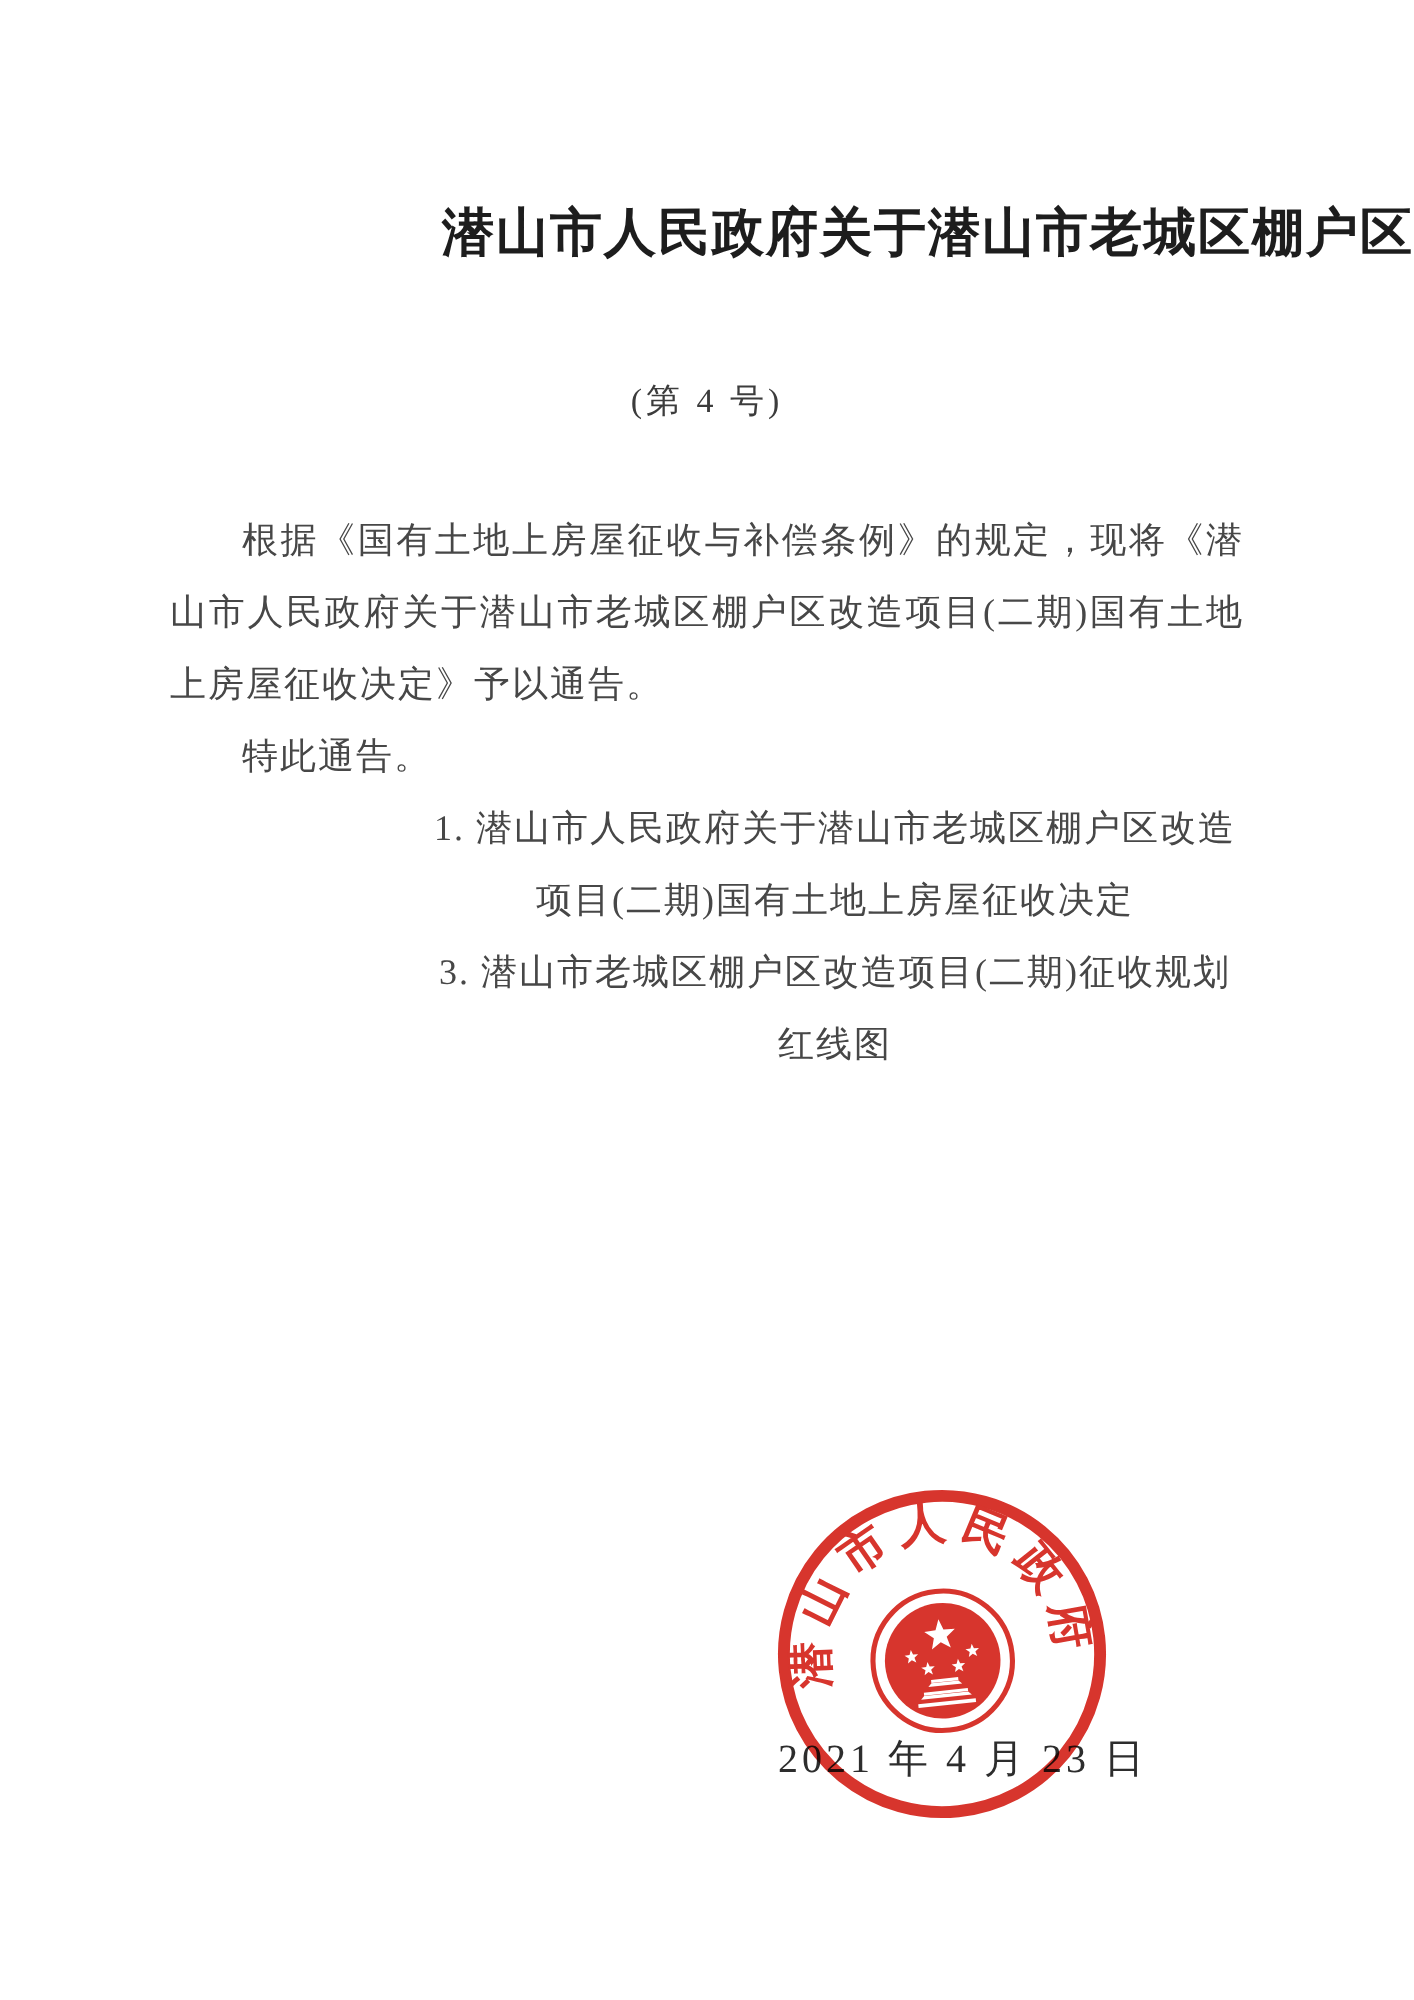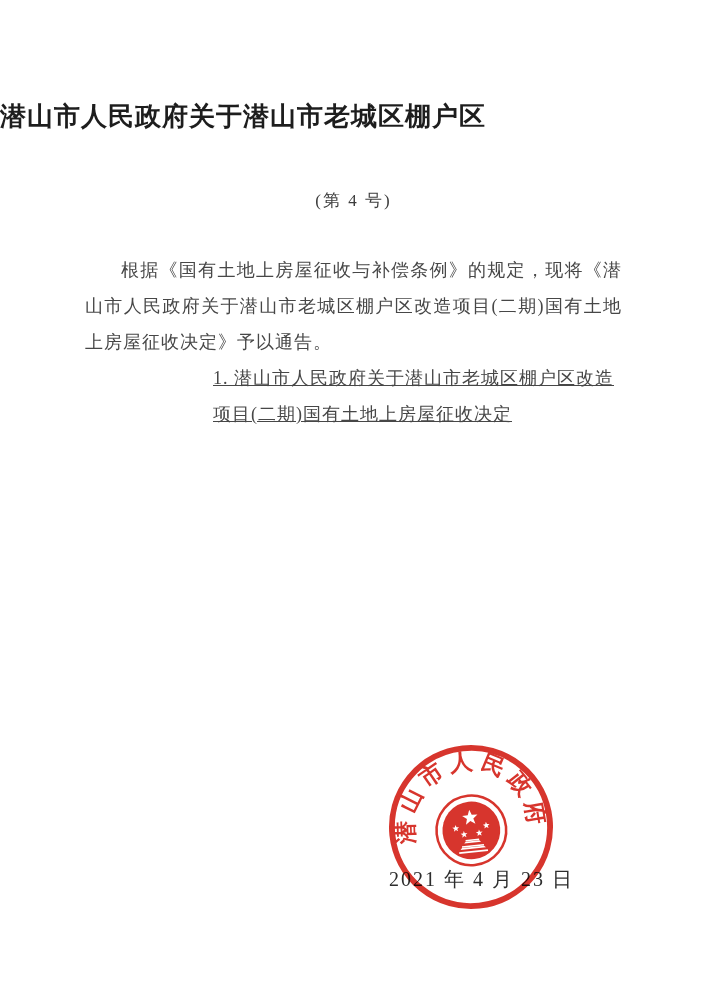--- a/index.html
+++ b/index.html
@@ -8,21 +8,21 @@
     width: 707px;
     height: 1000px;
     background: #ffffff;
     overflow: hidden;
     font-family: "Liberation Serif", serif;
     color: #474747;
   }
   .doc-title {
     margin: 0;
     padding-top: 96px;
-    text-align: left;
+    text-align: right;
     font-family: "Liberation Sans", sans-serif;
     font-weight: 700;
     color: #1d1d1d;
     font-size: 26px;
     line-height: 40px;
     letter-spacing: 1px;
   }
   .doc-number {
     margin-top: 12px;
     text-align: center;
@@ -43,21 +43,21 @@
   .attachments {
     display: flex;
     margin-left: 128px;
     margin-top: 0;
     font-size: 18px;
     line-height: 36px;
     letter-spacing: 1px;
   }
   .att-label { flex: 0 0 auto; white-space: nowrap; }
   .att-list { width: 460px; }
-  .att-item { text-align: left; text-decoration: underline; }
+  .att-item { text-align: center; }
   .seal {
     position: absolute;
     left: 386px;
     top: 742px;
     width: 170px;
     height: 170px;
     transform: rotate(-6deg);
     mix-blend-mode: multiply;
     opacity: 0.94;
     z-index: 2;
@@ -80,24 +80,26 @@
 
   <h1 class="doc-title">
     <span>潜山市人民政府关于潜山市老城区棚户区</span><br>
     <br>
   </h1>
 
   <div class="doc-number">(第 4 号)</div>
 
   <div class="doc-body">
     <p>根据《国有土地上房屋征收与补偿条例》的规定，现将《潜山市人民政府关于潜山市老城区棚户区改造项目(二期)国有土地上房屋征收决定》予以通告。</p>
+    <p>特此通告。</p>
 
     <div class="attachments">
       <div class="att-list">
         <div class="att-item">1. 潜山市人民政府关于潜山市老城区棚户区改造项目(二期)国有土地上房屋征收决定</div>
+        <div class="att-item">3. 潜山市老城区棚户区改造项目(二期)征收规划红线图</div>
       </div>
     </div>
   </div>
 
   <div class="doc-date">2021 年 4 月 23 日</div>
 
   <svg class="seal" viewBox="0 0 200 200" aria-hidden="true">
 
     <circle cx="100" cy="100" r="93" fill="none" stroke-width="7" stroke="#d5281f"></circle>
 

